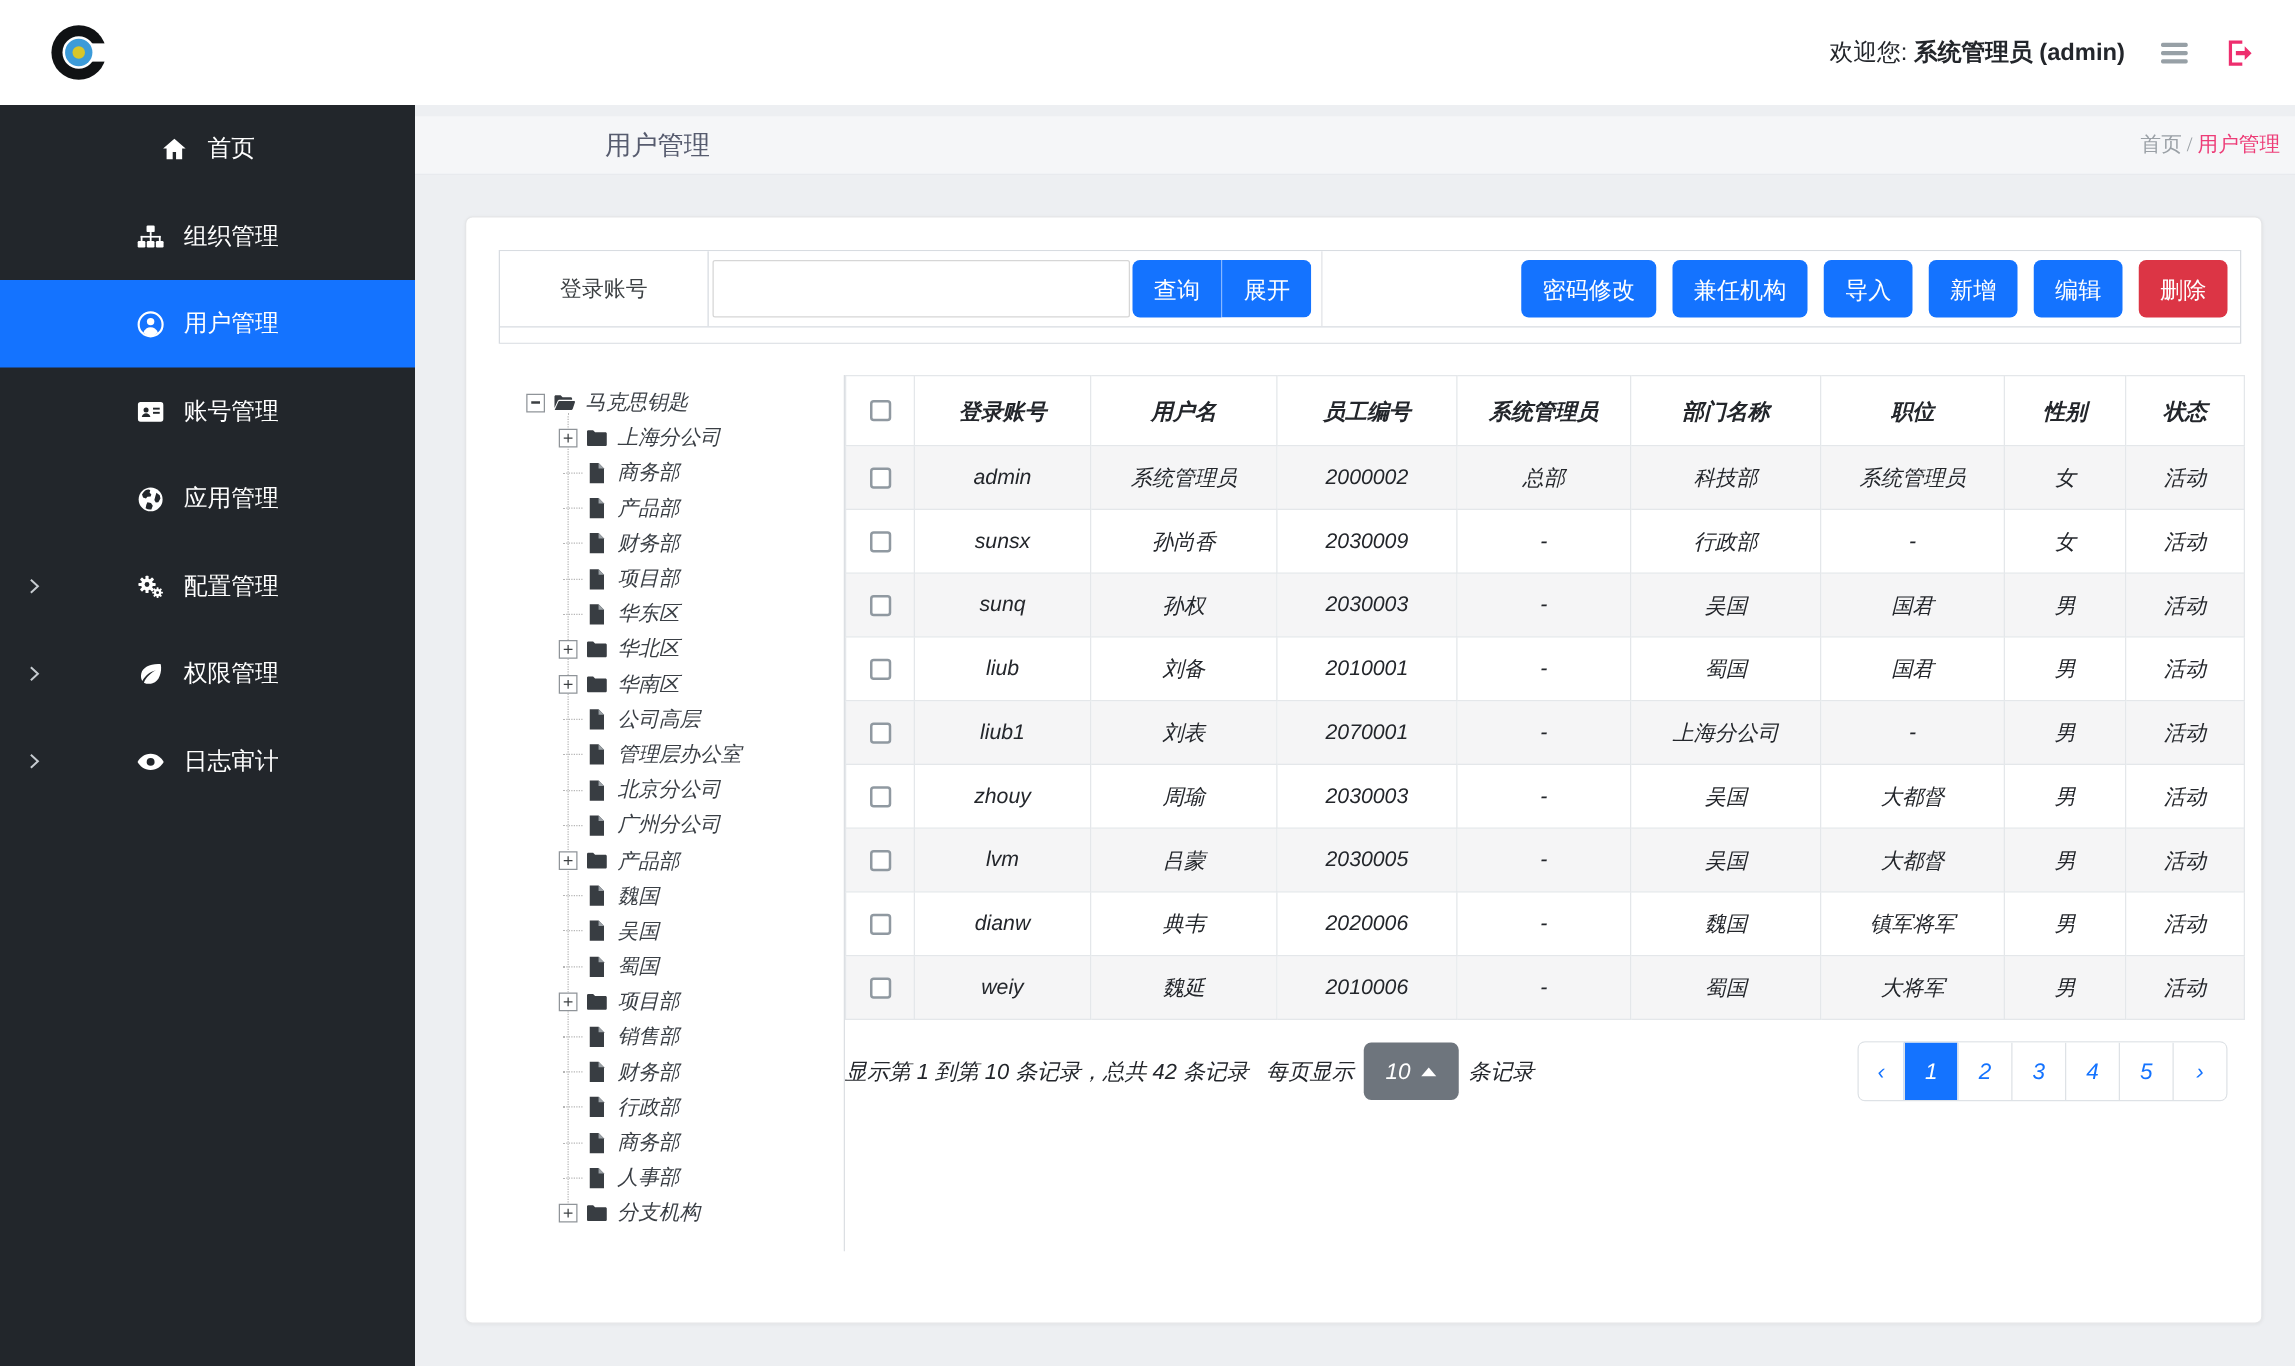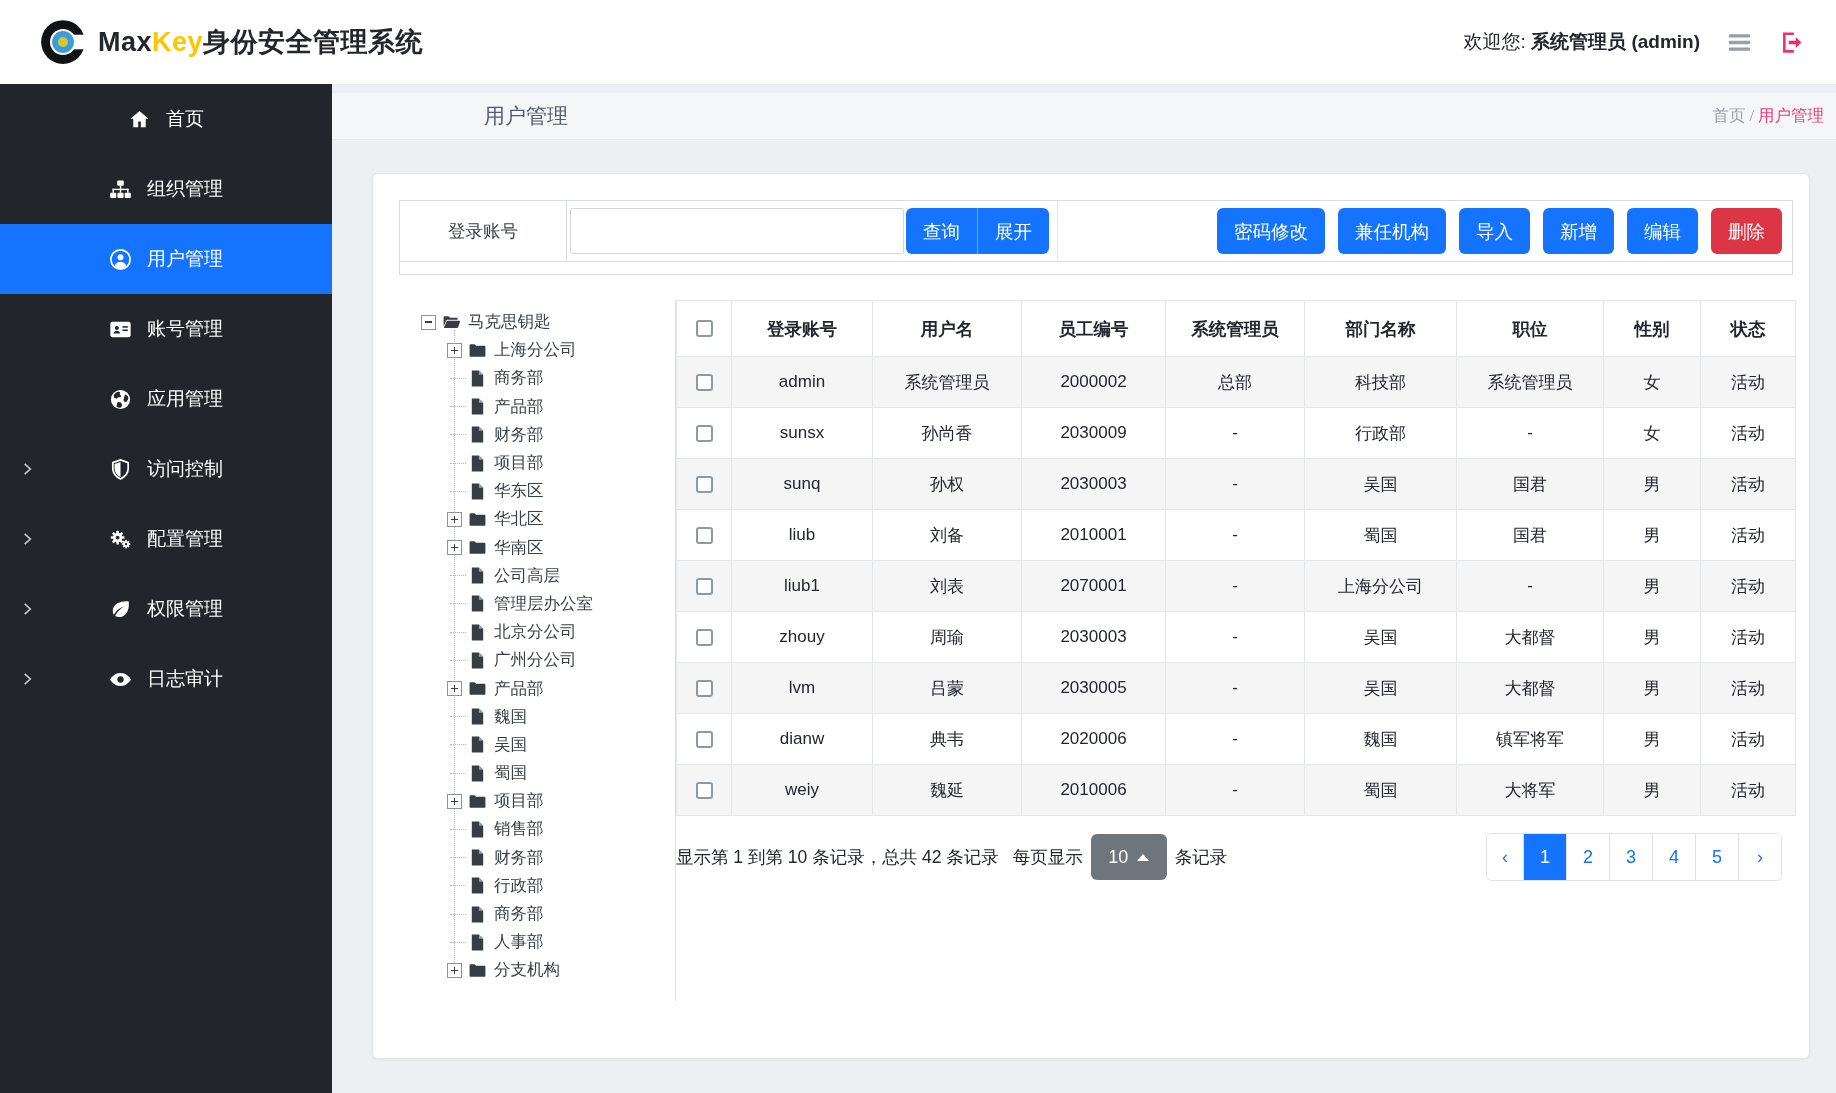--- a/index.html
+++ b/index.html
@@ -47,21 +47,21 @@
   .qgroup { display:flex; margin-left:2px; }
   .btn { height:46px; border:none; border-radius:6px; background:#1473ff; color:#fff; font-size:18.5px; padding:0 17px; cursor:pointer; font-family:inherit; white-space:nowrap; }
   .btn.danger { background:#dc3545; }
   .qgroup .btn:first-child { border-radius:6px 0 0 6px; }
   .qgroup .btn:last-child { border-radius:0 6px 6px 0; border-left:1px solid rgba(255,255,255,.35); }
   .vdiv { width:1px; align-self:stretch; background:#e2e4e8; margin-left:8px; }
   .actions { flex:1; display:flex; justify-content:flex-end; gap:13px; padding-right:10px; }
   .filter-strip { height:13px; border-top:1px solid #d8dce1; background:#fff; }
 
   
-  .region { display:flex; margin-top:25px; }
+  .region { display:flex; margin-top:25px;font-style:italic; }
   .tree { width:277px; flex:none; border-right:1px solid #dcdfe3; padding:8px 0 0 22px; height:701px; position:relative; overflow:hidden; }
   .vline { position:absolute; left:55px; top:30px; height:640px; border-left:1px dotted #b6b6b6; }
   .tree-row { height:28.2px; display:flex; align-items:center; font-size:16.5px; color:#3a3f45; position:relative; white-space:nowrap; cursor:pointer; }
   .tree-row.d1 { padding-left:26px; }
   .tree-row.leaf { padding-left:29px; }
   .expander { width:15px; height:15px; border:1px solid #8f9499; background:#fff; position:relative; flex:none; z-index:1; cursor:pointer; }
   .expander::before { content:""; position:absolute; left:3px; right:3px; top:50%; margin-top:-.75px; height:1.5px; background:#3c4043; }
   .expander.plus::after { content:""; position:absolute; top:3px; bottom:3px; left:50%; margin-left:-.75px; width:1.5px; background:#3c4043; }
   .stub { width:16px; height:1px; border-top:1px dotted #b6b6b6; flex:none; }
   .node-icon { width:19px; height:19px; margin:0 7px 0 6px; flex:none; display:flex; }
@@ -96,21 +96,20 @@
     <div class="brand">
       <span class="logo">
         <svg viewBox="0 0 48 48">
           <circle cx="24" cy="24" r="21" fill="#101214"></circle>
           <rect x="31" y="17" width="17" height="14" fill="#fff"></rect>
           <circle cx="24" cy="24" r="12.5" fill="#fff"></circle>
           <circle cx="24" cy="24" r="10.5" fill="#3c9bd9"></circle>
           <circle cx="24" cy="24" r="4.8" fill="#d8c62a"></circle>
         </svg>
       </span>
-      <span class="brand-text"><span>Max</span><span class="key">Key</span><span>身份安全管理系统</span></span>
     </div>
     <div class="top-right">
       <span class="welcome"><span>欢迎您:</span> <b>系统管理员 (admin)</b></span>
       <span class="ticon">
         <svg viewBox="0 0 24 24" fill="#97a0a6">
           <rect x="2.5" y="4.6" width="19" height="3" rx="1.2"></rect>
           <rect x="2.5" y="10.5" width="19" height="3" rx="1.2"></rect>
           <rect x="2.5" y="16.4" width="19" height="3" rx="1.2"></rect>
         </svg>
       </span>
@@ -171,34 +170,20 @@
         <span class="side-label">账号管理</span>
       </div>
       <div class="side-item">
         <span class="side-icon">
           <svg viewBox="0 0 24 24">
             <circle cx="12" cy="12" r="10" fill="#fff"></circle>
             <path fill="#22262b" d="M7.4 4.6c1.8-.9 3.5-1 4.3-.2l-.6 1.8 1.5 1.8-.6 1.5-2.7.3-1.2 1.5-2.4-.9-.9-2.4c.6-1.2 1.4-2.4 2.6-3.4zM16.8 6.4l2.8 2.2.6 2.7-1.8 3.1-2.1.3-1.2-2.1.9-3.4zM9.3 14.4l3 .6 1.5 2.4-1.2 3c-1.5.3-3.3 0-4.8-.9l.6-3.1z"></path>
           </svg>
         </span>
         <span class="side-label">应用管理</span>
-      </div>
-      <div class="side-item">
-        <span class="side-caret">
-          <svg viewBox="0 0 16 16">
-            <path fill="none" stroke="#c6cbd0" stroke-width="1.7" d="M5 2.5 11 8l-6 5.5"></path>
-          </svg>
-        </span>
-        <span class="side-icon">
-          <svg viewBox="0 0 24 24">
-            <path d="M12 2 4 4.8v6.4c0 4.9 3.2 8.2 8 10.8 4.8-2.6 8-5.9 8-10.8V4.8z" fill="none" stroke="#fff" stroke-width="1.8"></path>
-            <path d="M12 4.1 5.8 6.3v4.9c0 3.9 2.5 6.6 6.2 8.8z" fill="#fff"></path>
-          </svg>
-        </span>
-        <span class="side-label">访问控制</span>
       </div>
       <div class="side-item">
         <span class="side-caret">
           <svg viewBox="0 0 16 16">
             <path fill="none" stroke="#c6cbd0" stroke-width="1.7" d="M5 2.5 11 8l-6 5.5"></path>
           </svg>
         </span>
         <span class="side-icon">
           <svg viewBox="0 0 24 24" fill="#fff">
             <g transform="translate(9,10) scale(1)">

